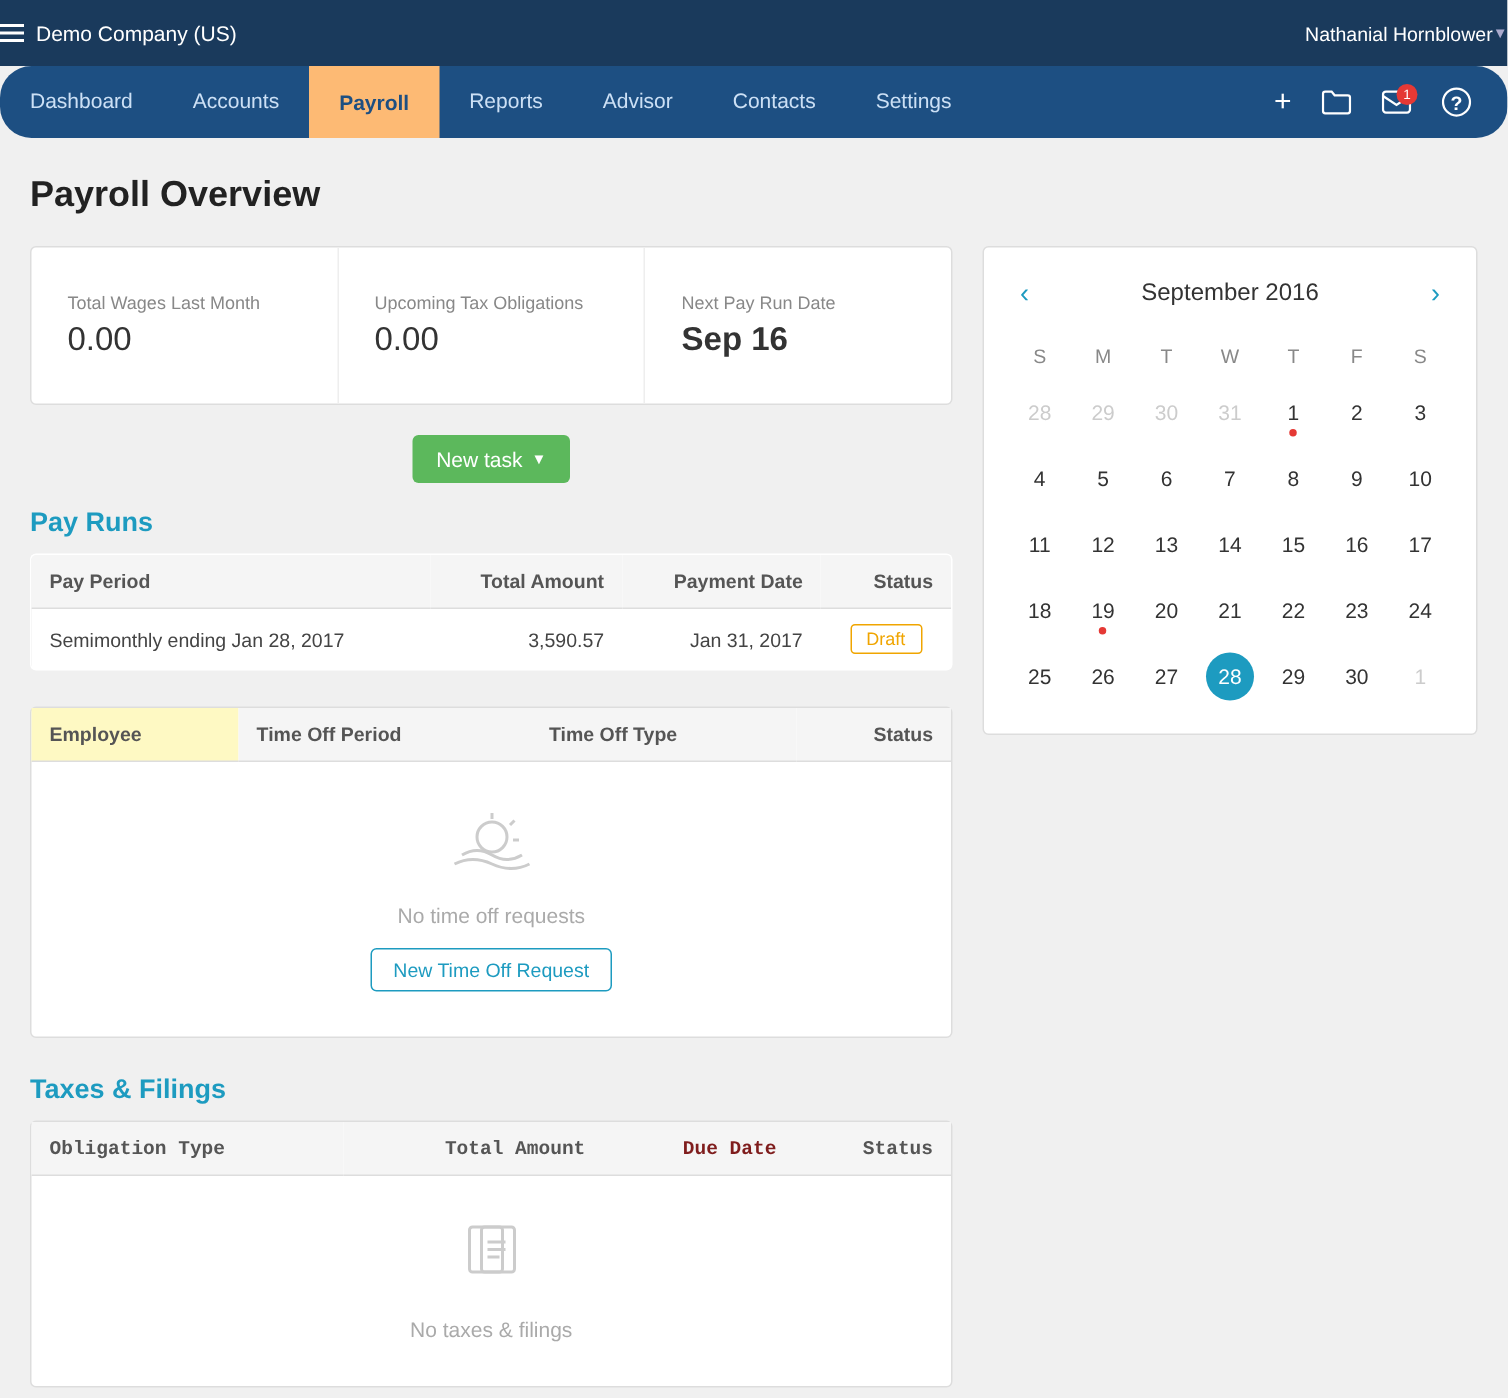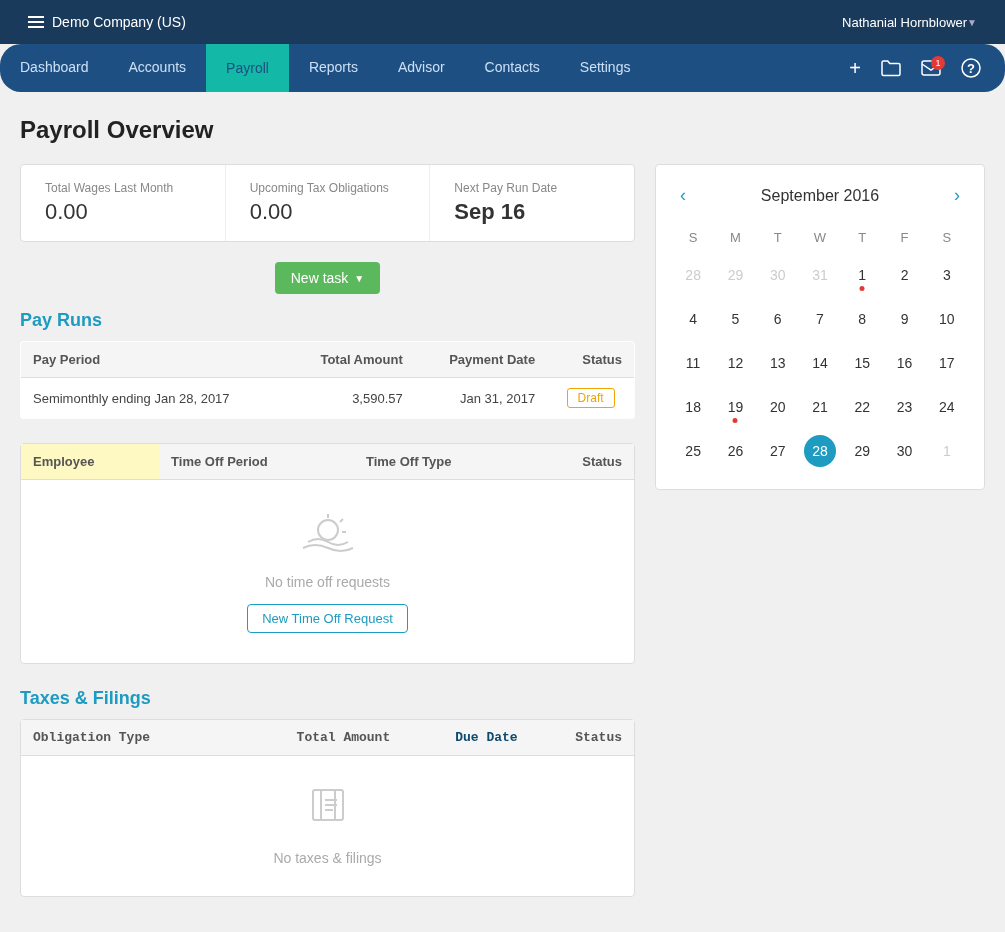--- a/index.html
+++ b/index.html
@@ -1,42 +1,42 @@
 <!DOCTYPE html>
 <html><head>
   <meta charset="utf-8">
   <style>
     * { box-sizing: border-box; margin: 0; padding: 0; }
     body { font-family: -apple-system, BlinkMacSystemFont, 'Segoe UI', Arial, sans-serif; font-size: 14px; background: #f0f0f0; color: #333; }
 
     
-    .top-bar { background: #1a3a5c; color: white; display: flex; align-items: center; padding: 0 28px; height: 44px; justify-content: space-between; }
+    .top-bar { background: #1a3a5c; color: white; display: flex; align-items: center; padding: 0 0; height: 44px; justify-content: space-between; }
     .top-bar-left { display: flex; align-items: center; gap: 8px; font-size: 14px; font-weight: 500; }
     .hamburger { display: flex; flex-direction: column; gap: 3px; cursor: pointer; }
     .hamburger span { width: 16px; height: 2px; background: white; display: block; }
     .top-bar-right { display: flex; align-items: center; gap: 0; font-size: 13px; }
     .top-bar-right .username { color: white; }
     .top-bar-right .dropdown-arrow { font-size: 10px; color: #aac; }
 
     
     .nav-bar { background: #1d4f82; display: flex; align-items: center; justify-content: space-between; padding: 0; height: 48px; border-radius: 21px; }
     .nav-links { display: flex; align-items: center; height: 100%; }
     .nav-link { color: #cce0f5; font-size: 14px; padding: 0 20px; height: 100%; display: flex; align-items: center; cursor: pointer; text-decoration: none; border-bottom: 3px solid transparent; }
-    .nav-link.active { background: #14b8a6; color: #1d4f82; font-weight: 400; border-bottom: none; }
+    .nav-link.active { background: #fdba74; color: #1d4f82; font-weight: 700; border-bottom: none; }
     .nav-actions { display: flex; align-items: center; gap: 4px; padding-right: 16px; }
     .nav-action-btn { color: white; background: none; border: none; cursor: pointer; font-size: 20px; padding: 4px 8px; display: flex; align-items: center; justify-content: center; position: relative; }
     .badge { position: absolute; top: 0; right: 4px; background: #e53935; color: white; border-radius: 50%; font-size: 9px; width: 14px; height: 14px; display: flex; align-items: center; justify-content: center; }
 
     
     .main { padding: 24px 20px; max-width: 1005px; }
     .page-title { font-size: 24px; font-weight: 600; color: #222; margin-bottom: 20px; }
 
     
     .stats-card { background: white; border: 1px solid #ddd; border-radius: 4px; display: flex; margin-bottom: 20px; }
-    .stat-item { padding: 16px 24px; flex: 1; border-right: 1px solid #eee; }
+    .stat-item { padding: 30px 24px; flex: 1; border-right: 1px solid #eee; }
     .stat-item:last-child { border-right: none; }
     .stat-label { font-size: 12px; color: #888; margin-bottom: 4px; }
     .stat-value { font-size: 22px; font-weight: 400; color: #333; }
     .stat-value.date { font-size: 22px; font-weight: 600; color: #333; }
 
     
     .layout-row { display: flex; gap: 20px; align-items: flex-start; }
     .left-col { flex: 1; min-width: 0; }
     .right-col { width: 330px; flex-shrink: 0; }
 
@@ -206,21 +206,21 @@
         </div>
       </div>
 
       <div class="section-title taxes-section">Taxes &amp; Filings</div>
       <div class="empty-section">
         <table style="width:100%; border-collapse:collapse;font-family:Liberation Mono, monospace;">
           <thead>
             <tr>
               <th style="background:#f5f5f5;padding:10px 12px;text-align:left;font-size:13px;font-weight:600;color:#555;border-bottom:1px solid #ddd;">Obligation Type</th>
               <th style="background:#f5f5f5;padding:10px 12px;text-align:right;font-size:13px;font-weight:600;color:#555;border-bottom:1px solid #ddd;">Total Amount</th>
-              <th style="background:#f5f5f5;padding:10px 12px;text-align:right;font-size:13px;font-weight:600;color:#0c4a6e;border-bottom:1px solid #ddd;">Due Date</th>
+              <th style="background:#f5f5f5;padding:10px 12px;text-align:right;font-size:13px;font-weight:600;color:#7f1d1d;border-bottom:1px solid #ddd;">Due Date</th>
               <th style="background:#f5f5f5;padding:10px 12px;text-align:right;font-size:13px;font-weight:600;color:#555;border-bottom:1px solid #ddd;">Status</th>
             </tr>
           </thead>
         </table>
         <div class="empty-body">
 
           <svg width="50" height="50" viewBox="0 0 50 50" fill="none">
             <rect x="10" y="4" width="22" height="30" rx="2" stroke="#ccc" stroke-width="2" fill="none"></rect>
             <rect x="18" y="4" width="22" height="30" rx="2" stroke="#ccc" stroke-width="2" fill="none"></rect>
             <line x1="22" y1="14" x2="34" y2="14" stroke="#ccc" stroke-width="2"></line>

